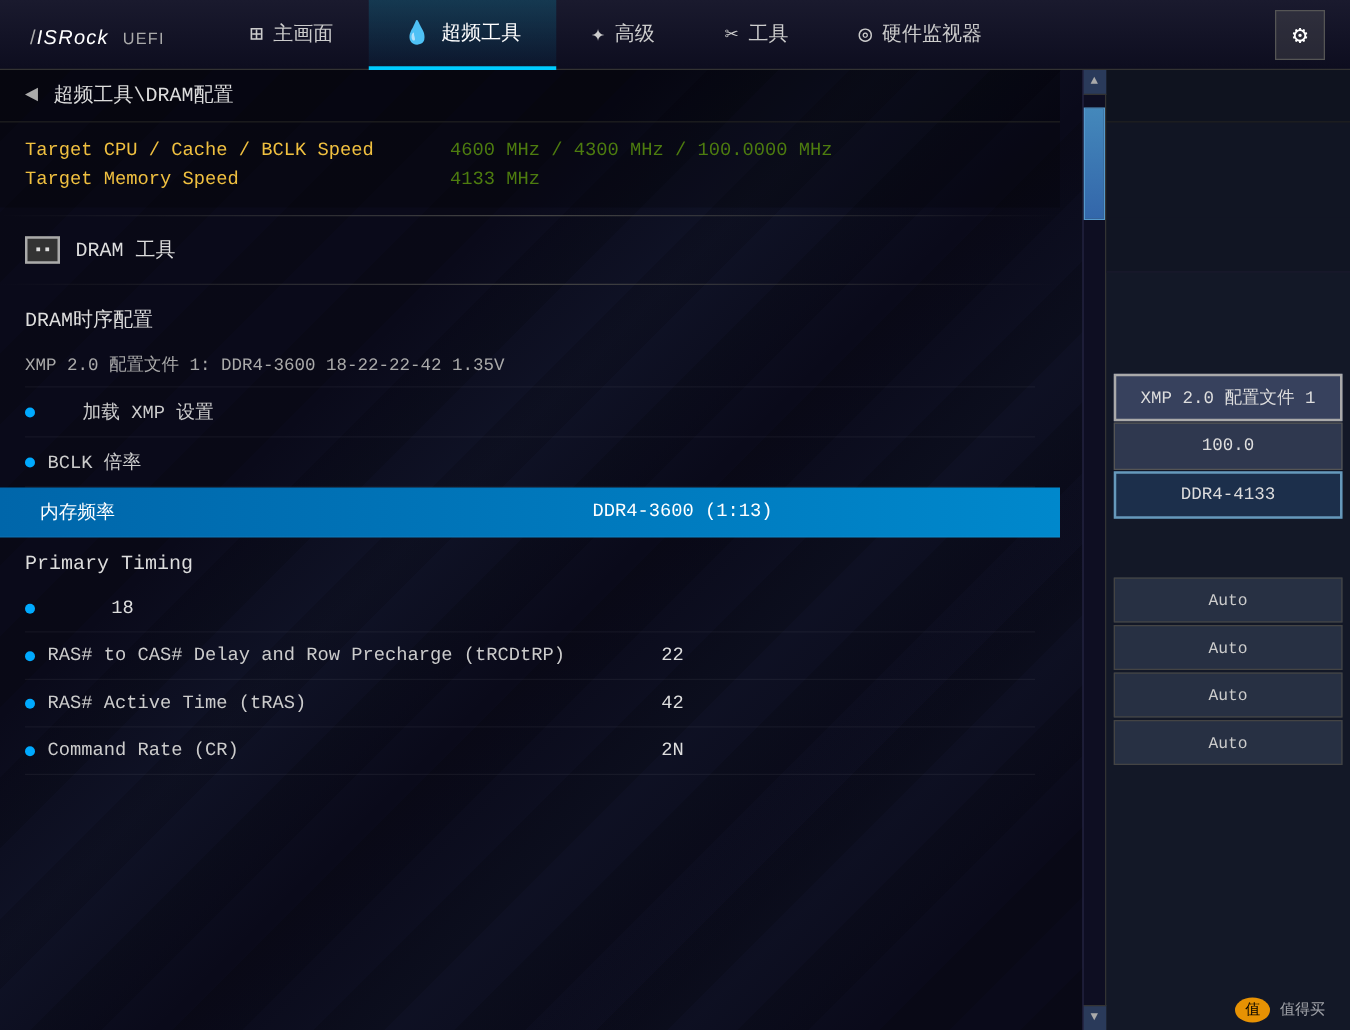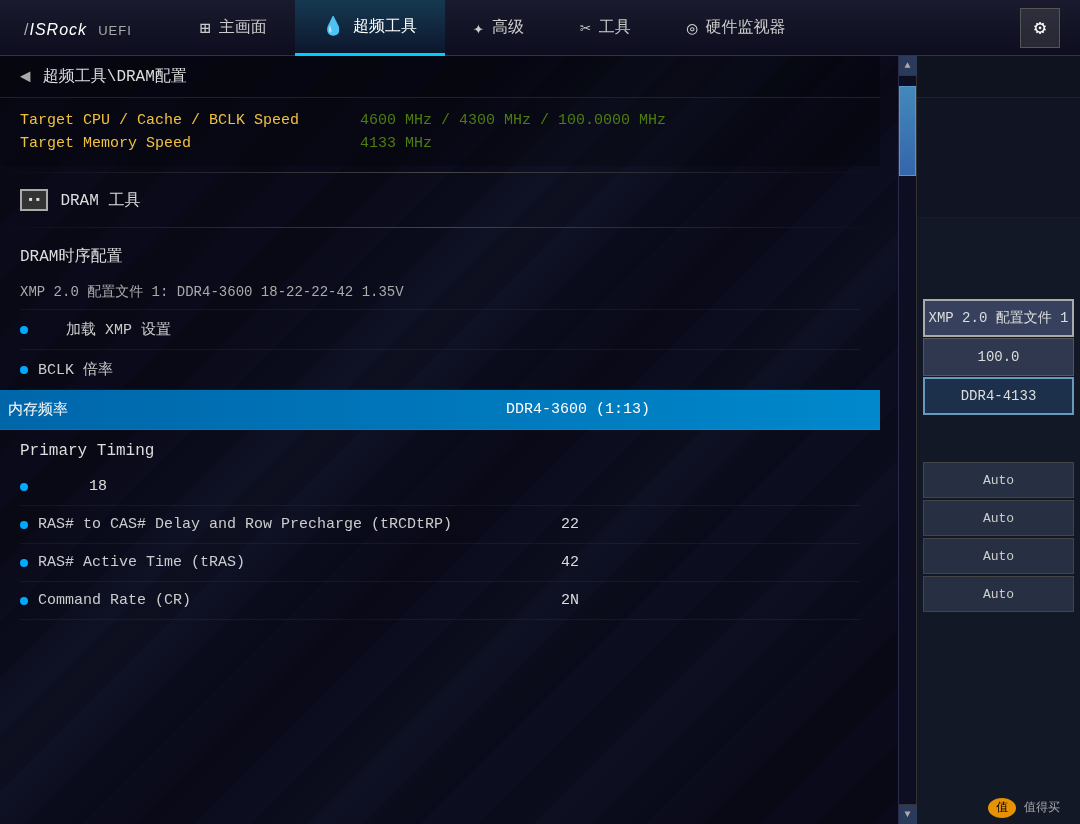--- a/index.html
+++ b/index.html
@@ -238,21 +238,21 @@
 
     .xmp-info-text {
       color: #aaa;
       font-size: 14px;
     }
 
     
     .config-row.highlighted {
       background: linear-gradient(90deg, #0066aa, #0088cc);
       margin: 0 -20px;
-      padding: 10px 8px;
+      padding: 10px 32px;
     }
 
     .config-row.highlighted .config-row-label {
       color: #fff;
     }
 
     .config-row.highlighted .config-row-value {
       color: #fff;
     }
 
@@ -339,21 +339,21 @@
       color: #aaa;
       font-size: 10px;
       display: flex;
       align-items: center;
       justify-content: center;
       cursor: pointer;
       border-top: 1px solid #333;
     }
 
     .right-values-panel {
-      width: 164px;
+      width: 196px;
       background: rgba(20,25,40,0.95);
       border-left: 1px solid #333;
       padding-top: 0;
     } 
 
     .rpanel-box {
       height: 38px;
       margin: 1px 6px;
       display: flex;
       align-items: center;

